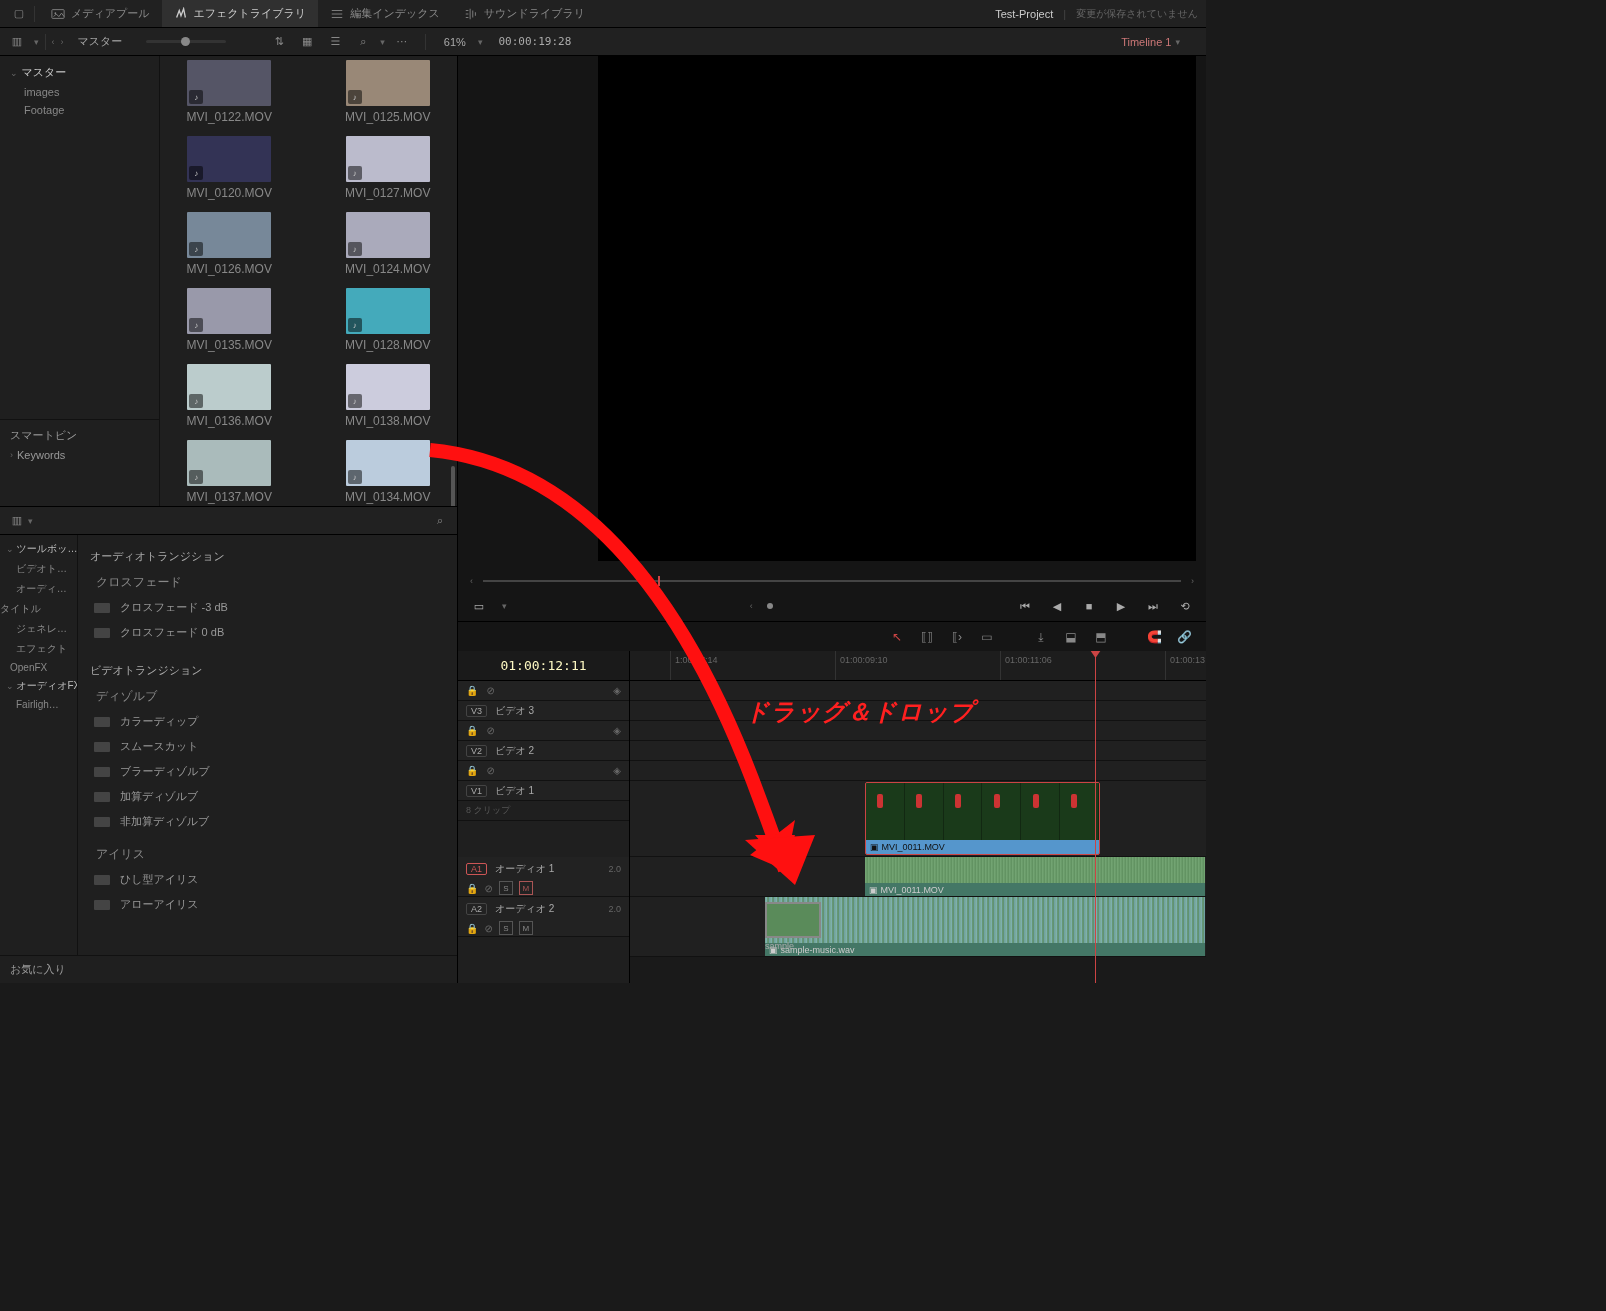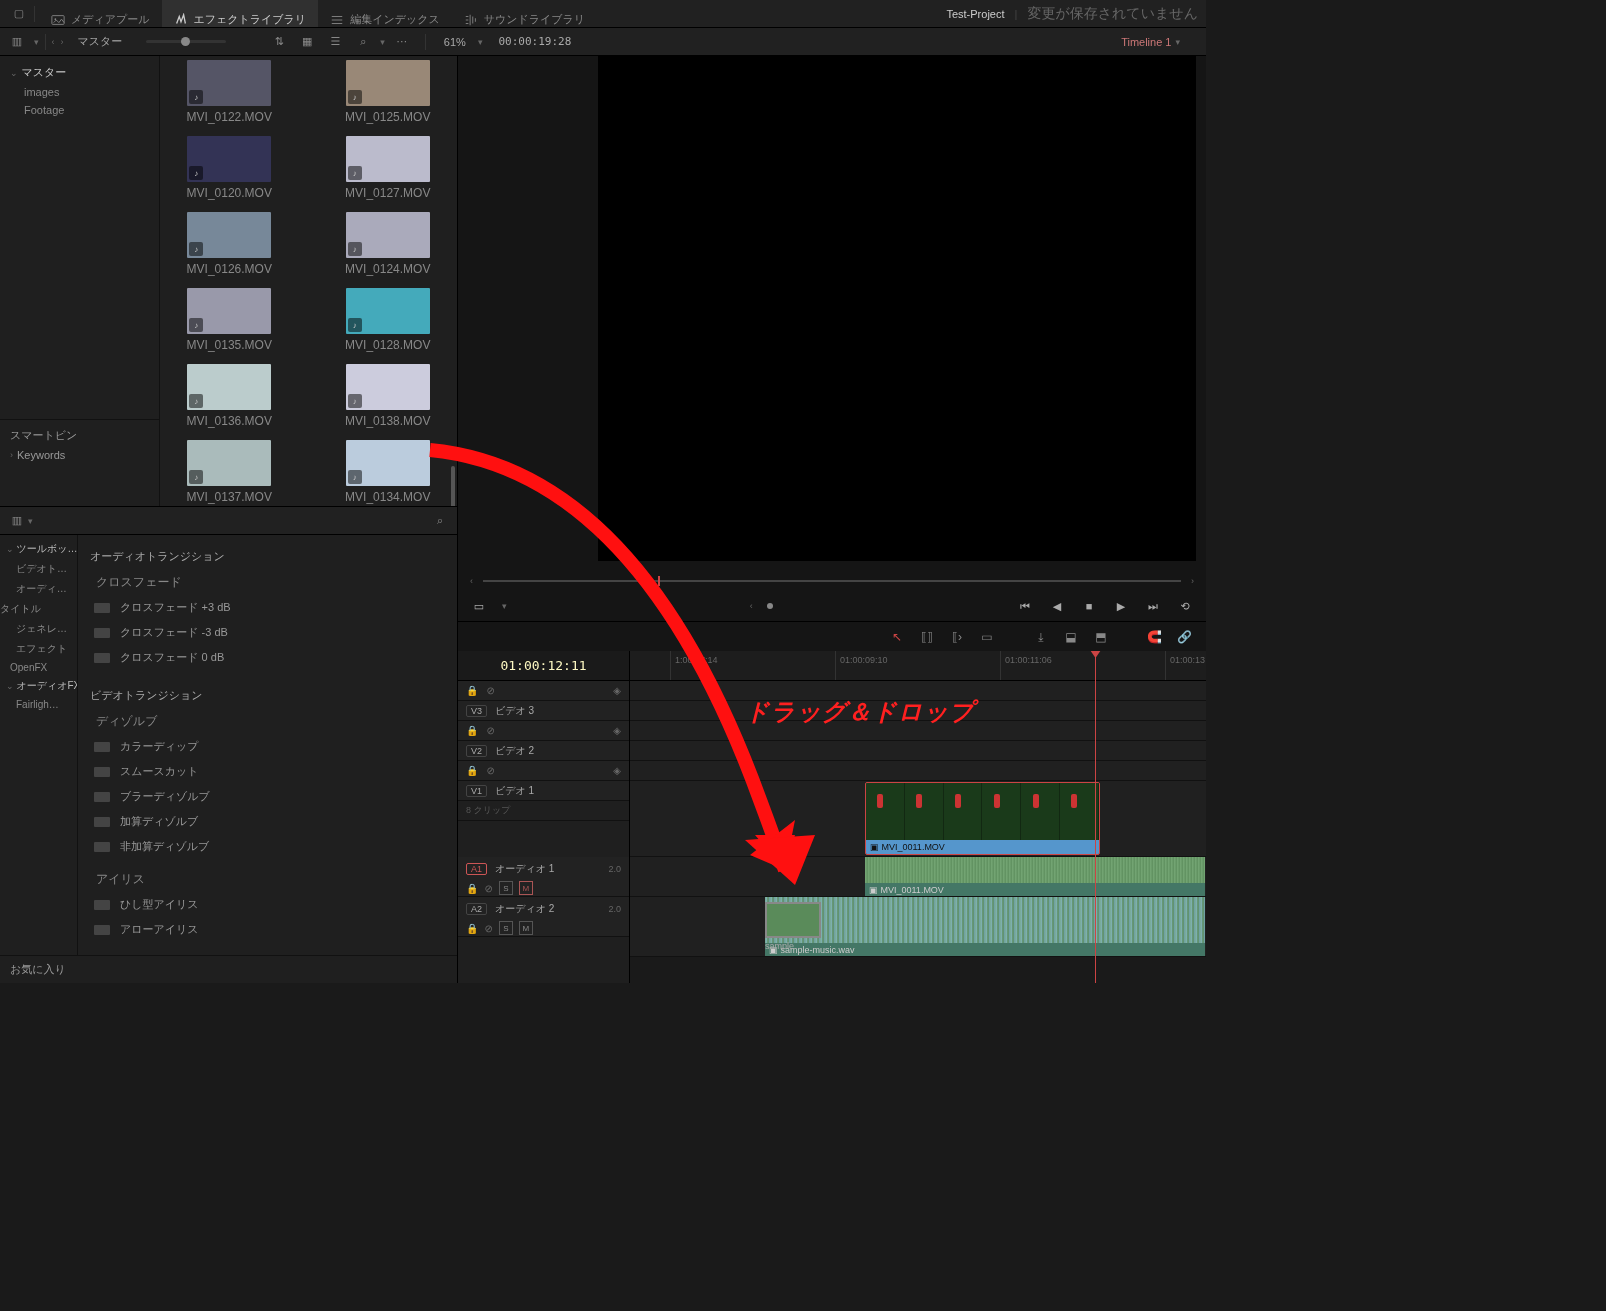--- a/index.html
+++ b/index.html
@@ -1,24 +1,24 @@
 <!DOCTYPE html>
 <html><head>
 <meta charset="utf-8">
 <style>
 * { margin:0; padding:0; box-sizing:border-box; font-family:"Hiragino Sans","Meiryo",sans-serif; }
 body { background:#1a1a1a; color:#999; font-size:11px; overflow:hidden; width:1206px; height:983px; position:relative; }
 .top-bar { height:28px; background:#212121; border-bottom:1px solid #000; display:flex; align-items:center; padding:0 8px; }
-.top-tab { display:flex; align-items:flex-end; gap:6px; padding:0 12px; height:100%; color:#888; cursor:pointer; }
+.top-tab { display:flex; align-items:center; gap:6px; padding:0 12px; height:100%; color:#888; cursor:pointer; }
 .top-tab.active { background:#303030; color:#ccc; }
 .top-tab svg { width:14px; height:14px; fill:#888; }
 .top-tab.active svg { fill:#ccc; }
 .top-right { margin-left:auto; display:flex; align-items:center; gap:10px; }
 .proj-name { color:#ccc; font-weight:500; }
-.unsaved { color:#666; font-size:14px; }
+.unsaved { color:#666; font-size:10px; }
 .second-bar { height:28px; background:#212121; border-bottom:1px solid #000; display:flex; align-items:center; padding:0 6px; gap:6px; }
 .icon-btn { width:22px; height:22px; display:flex; align-items:center; justify-content:center; cursor:pointer; color:#888; border-radius:2px; }
 .chev { font-size:9px; color:#666; }
 .breadcrumb { padding:0 8px; color:#aaa; }
 .slider-mini { width:80px; height:3px; background:#333; border-radius:2px; position:relative; margin:0 10px; }
 .slider-mini::after { content:''; position:absolute; left:35px; top:-3px; width:9px; height:9px; border-radius:50%; background:#888; }
 .zoom-val { color:#aaa; margin:0 6px; }
 .timecode-top { color:#aaa; margin-left:10px; font-family:monospace; }
 .timeline-name { color:#c77; margin-left:auto; margin-right:20px; display:flex; align-items:center; gap:4px; }
 .main-grid { display:grid; grid-template-columns:458px 1fr; height:calc(100% - 56px); }
@@ -295,24 +295,20 @@
               <span>オーディオFX</span>
             </div>
           <div class="fx-tree-item" style="padding-left:16px">Fairligh…</div>
         </div>
         <div class="fx-list">
           <div class="fx-cat">オーディオトランジション</div>
           <div class="fx-sub">クロスフェード</div>
           <div id="fx-items1">
               <div class="fx-item">
                 <div class="fx-icon"></div>
-                <span>クロスフェード +3 dB</span>
-              </div>
-              <div class="fx-item">
-                <div class="fx-icon"></div>
                 <span>クロスフェード -3 dB</span>
               </div>
               <div class="fx-item">
                 <div class="fx-icon"></div>
                 <span>クロスフェード 0 dB</span>
               </div>
             </div>
           <div class="fx-cat" style="margin-top:12px">ビデオトランジション</div>
           <div class="fx-sub">ディゾルブ</div>
           <div id="fx-items2">

